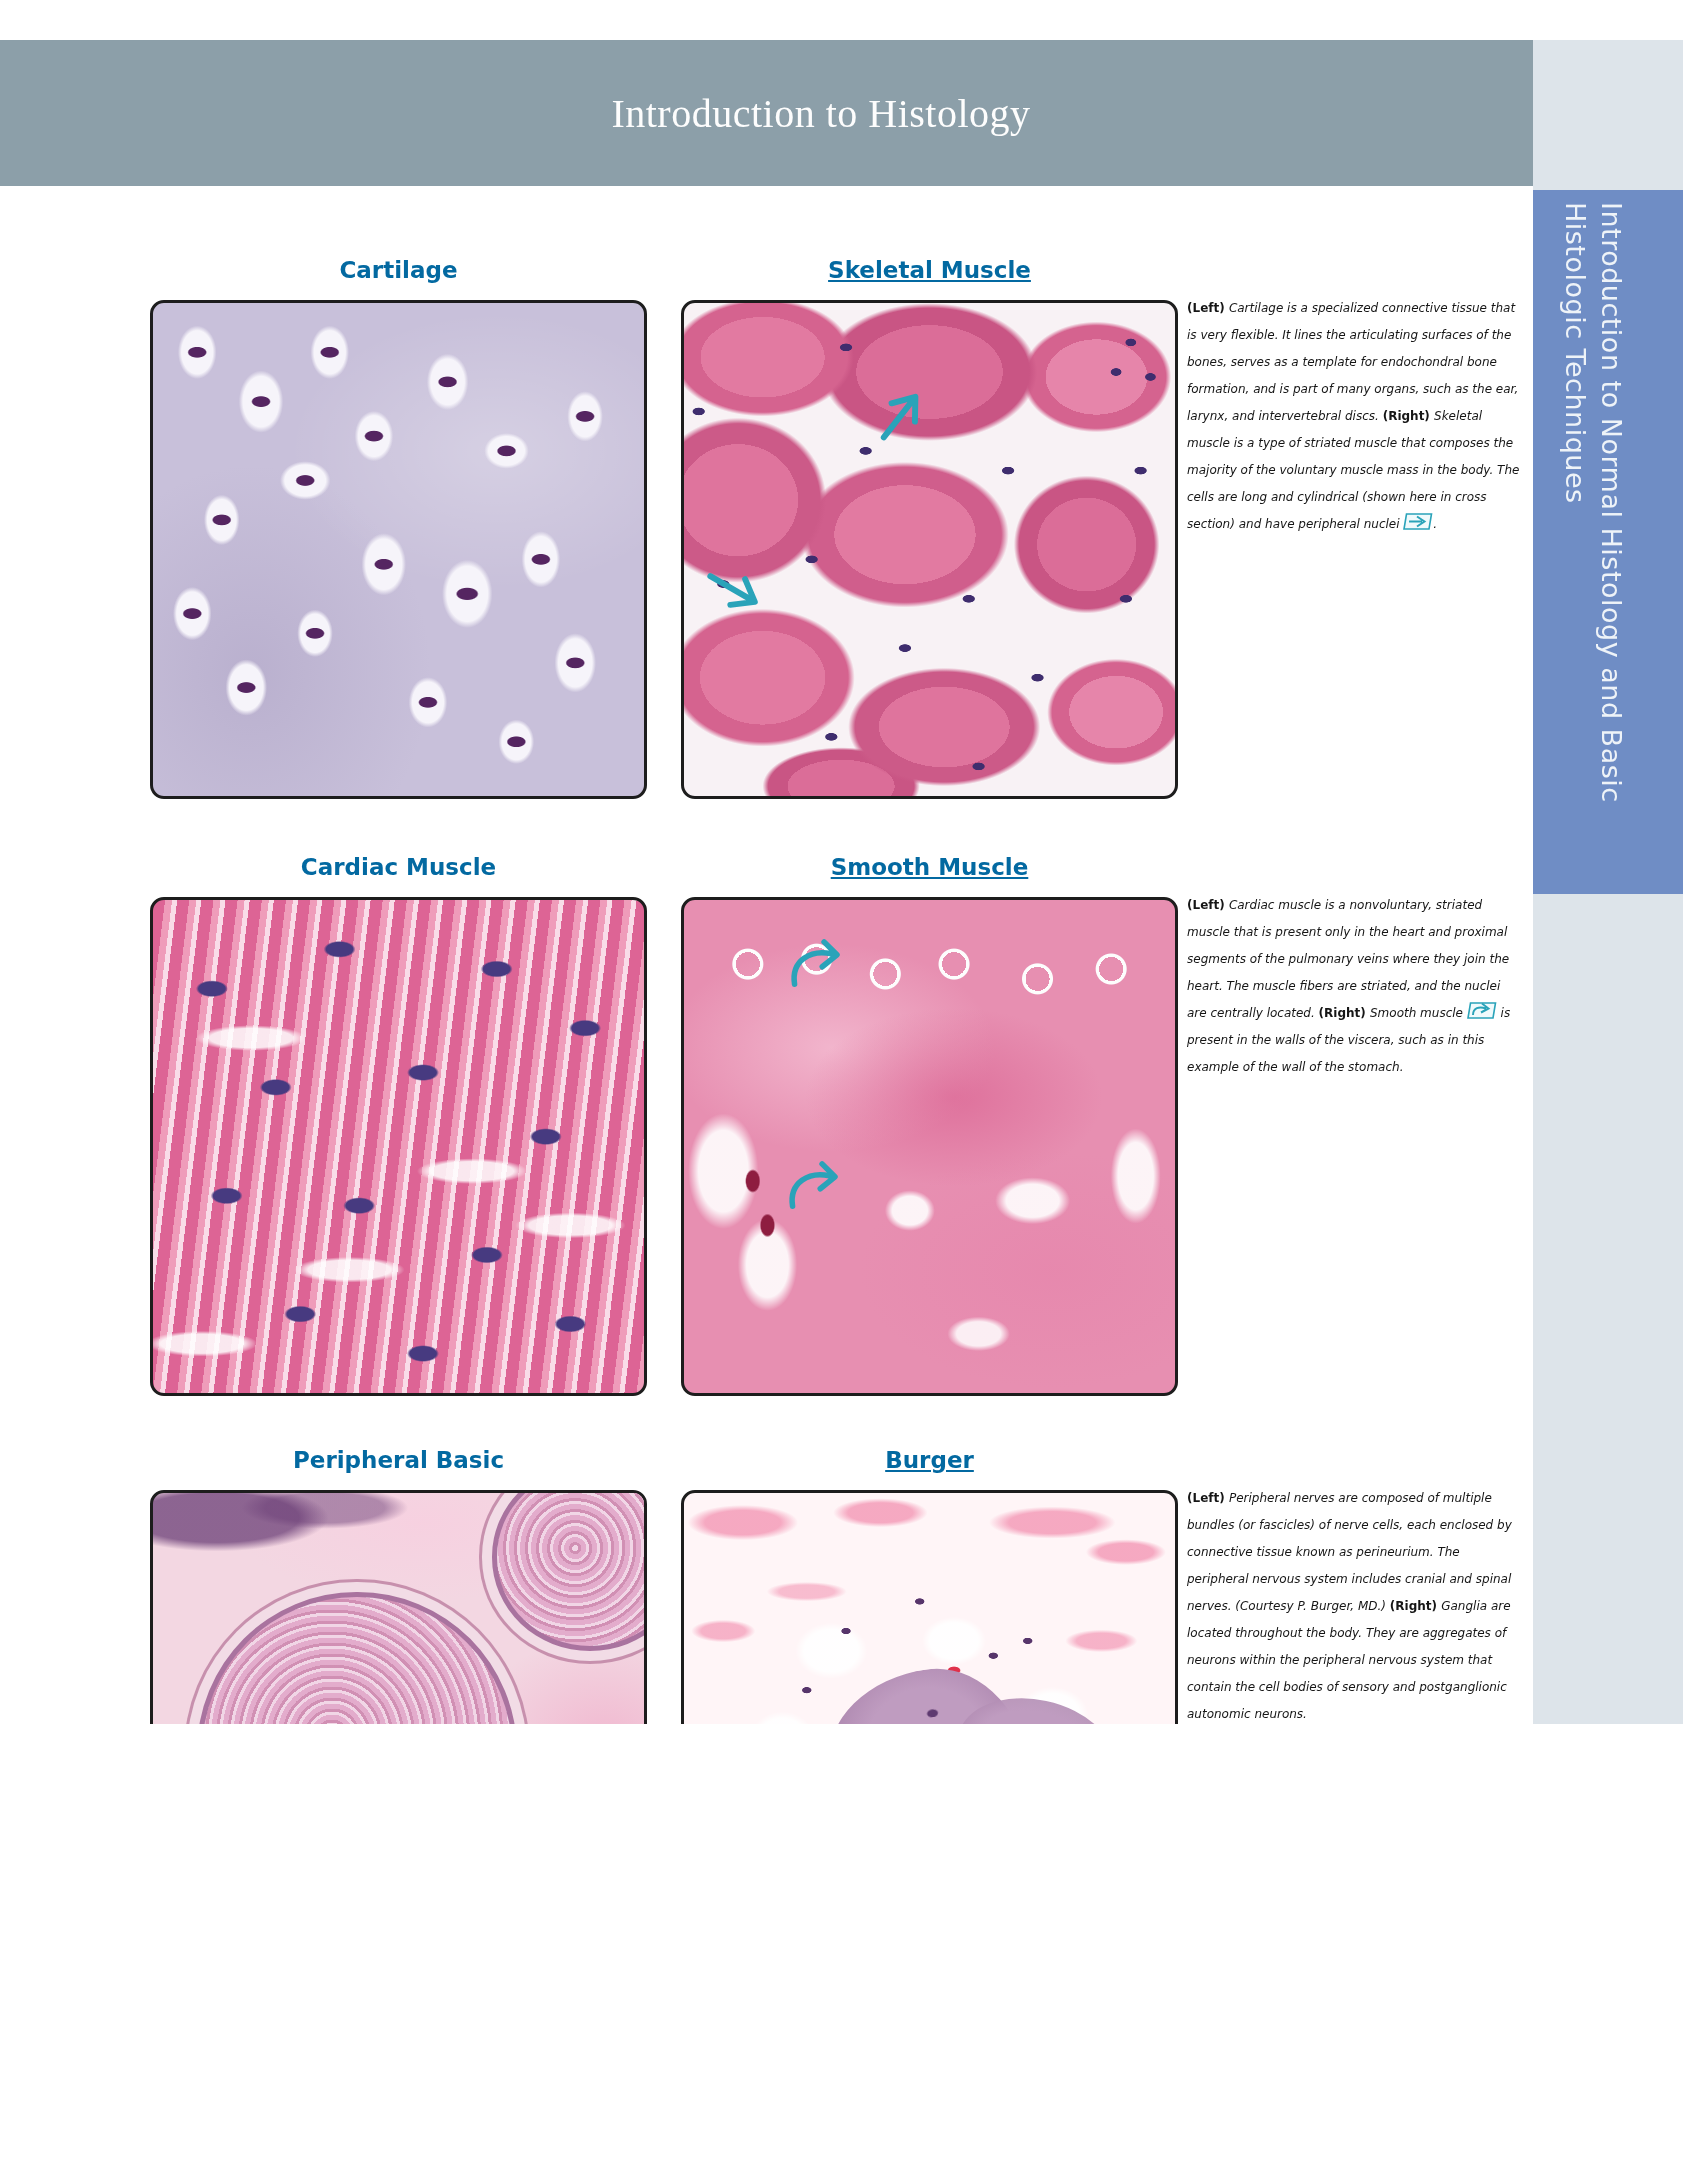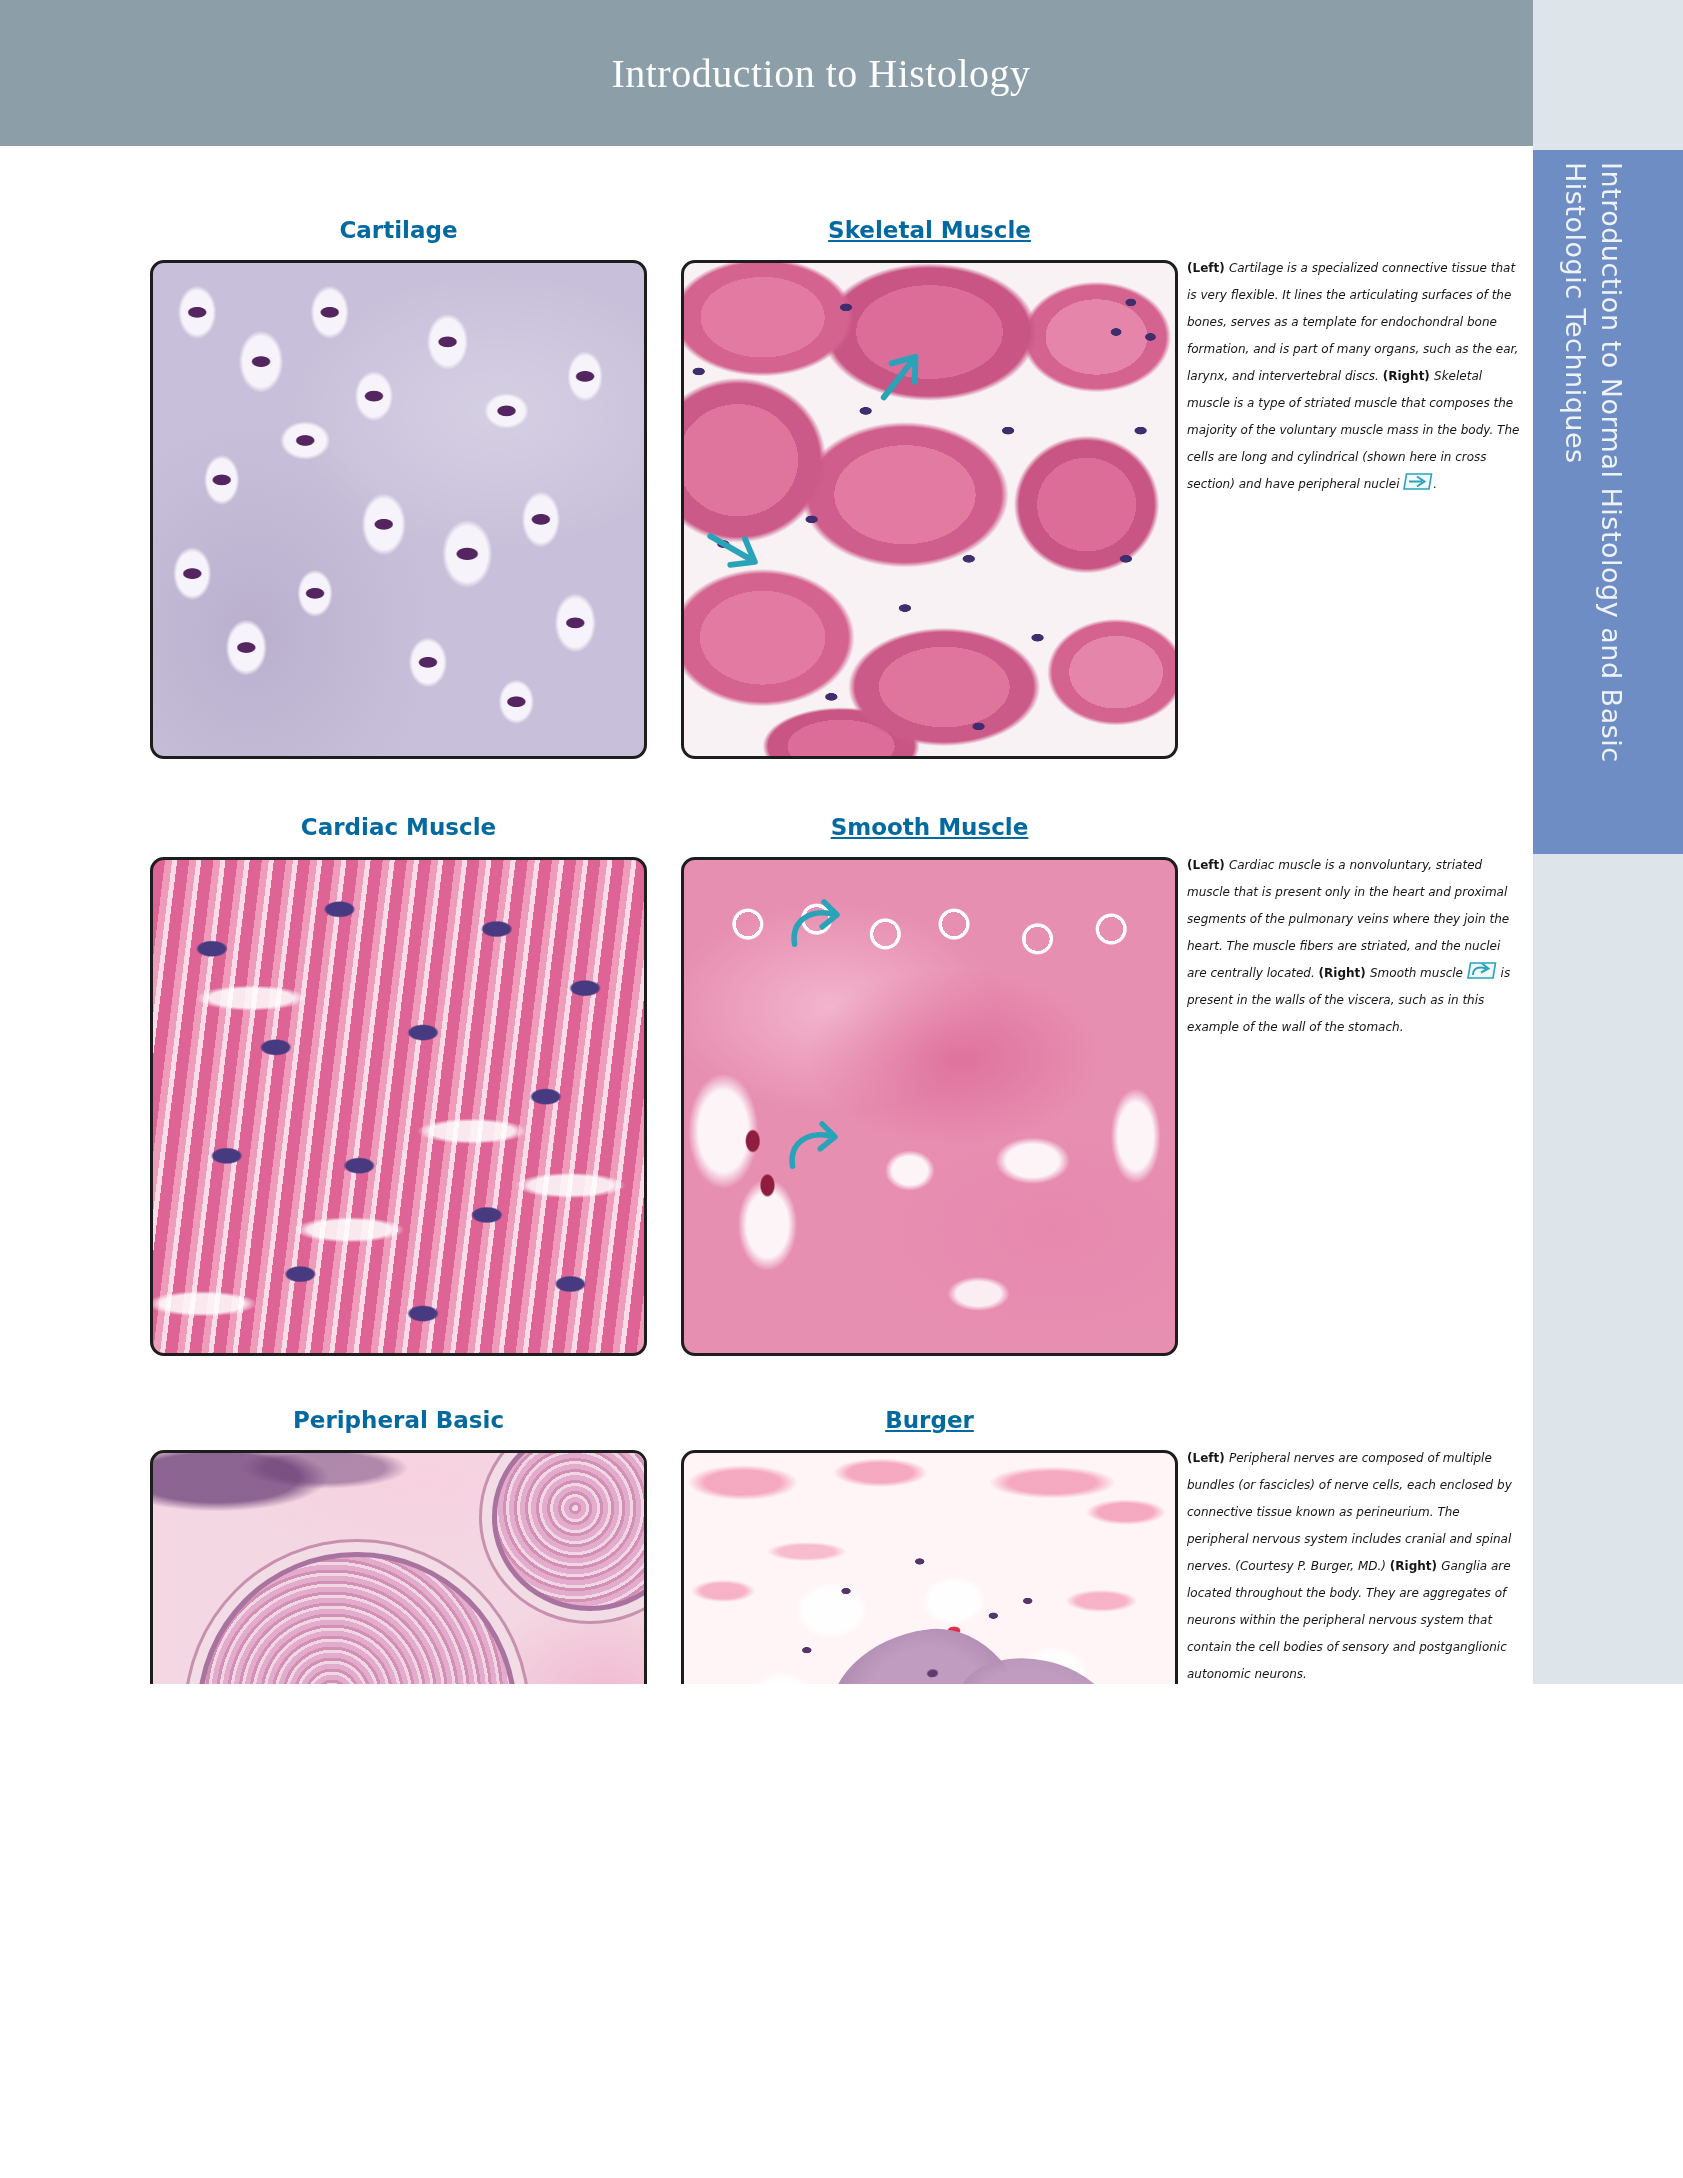--- a/index.html
+++ b/index.html
@@ -1,17 +1,17 @@
 <!DOCTYPE html>
 <html><head>
 <meta charset="utf-8">
 <style>
   html,body{margin:0;padding:0;background:#ffffff;}
   .page{position:relative;width:1683px;height:1684px;background:#ffffff;overflow:hidden;
-        font-family:"DejaVu Sans", sans-serif;}
+        font-family:"DejaVu Sans", sans-serif;margin-top:40px;}
 
   
   .header-bar{position:absolute;left:0;top:0;width:1533px;height:146px;background:#8c9fa9;
               display:flex;align-items:center;justify-content:center;padding-left:109px;box-sizing:border-box;}
   .header-title{font-family:"Liberation Serif", serif;font-size:40px;color:#fdfdfd;letter-spacing:0.5px;}
 
   .sidebar-strip{position:absolute;left:1533px;top:0;width:150px;height:2178px;background:#dde4ea;}
   .sidebar-blue{position:absolute;left:1533px;top:150px;width:150px;height:704px;background:#6f8dc5;
                 writing-mode:vertical-rl;box-sizing:border-box;padding:12px 54px 10px 25px;}
   .sidebar-blue span{display:block;font-size:27px;line-height:36px;color:#eef3f8;letter-spacing:0.5px;}

